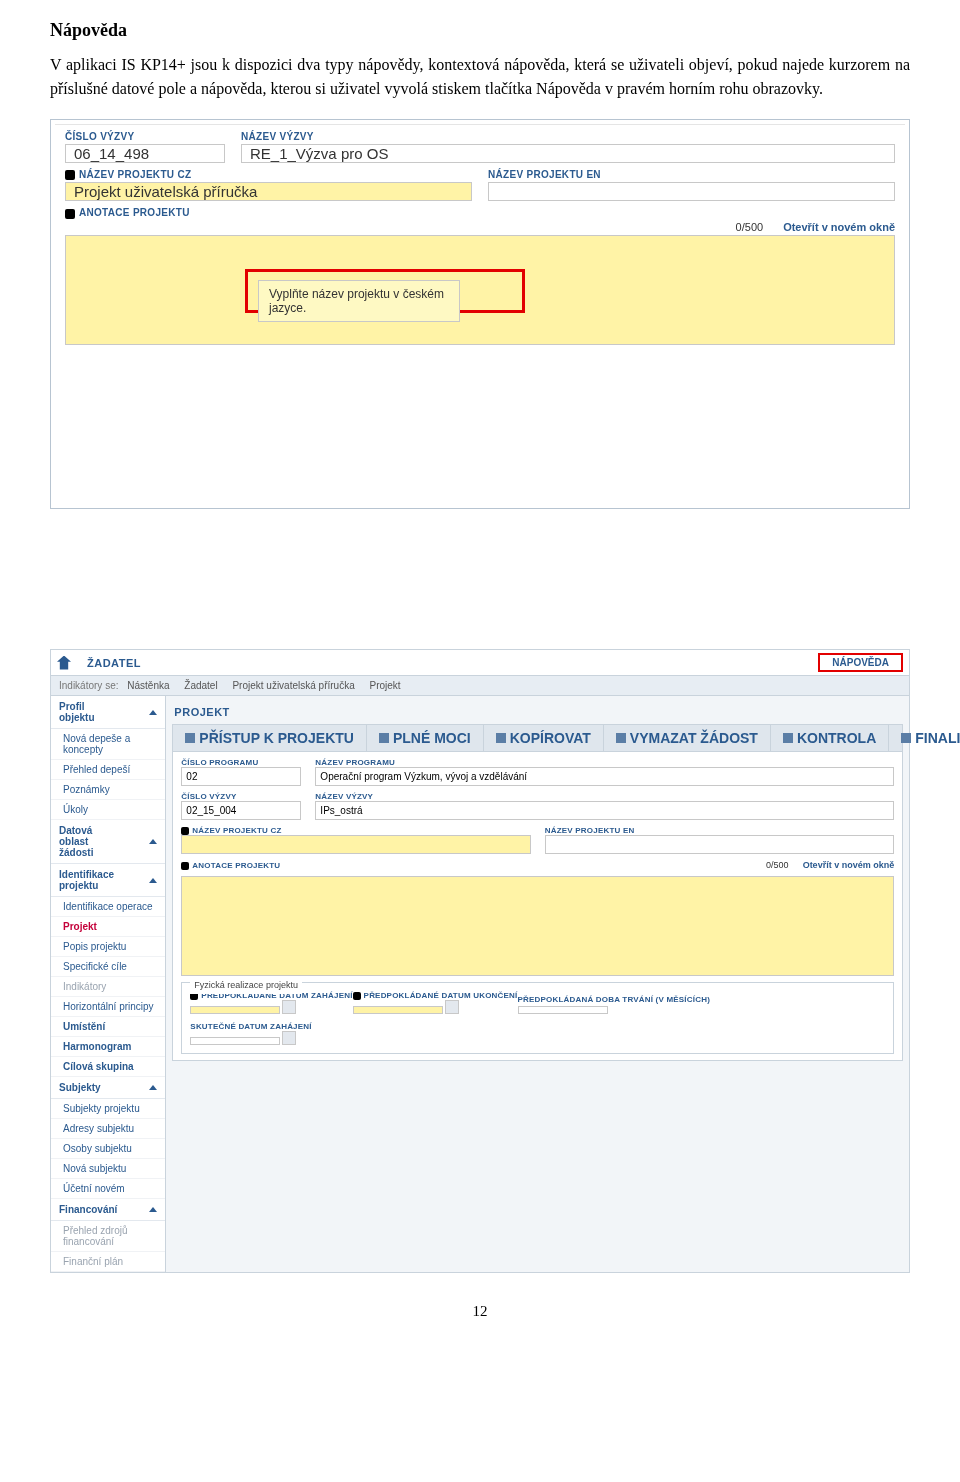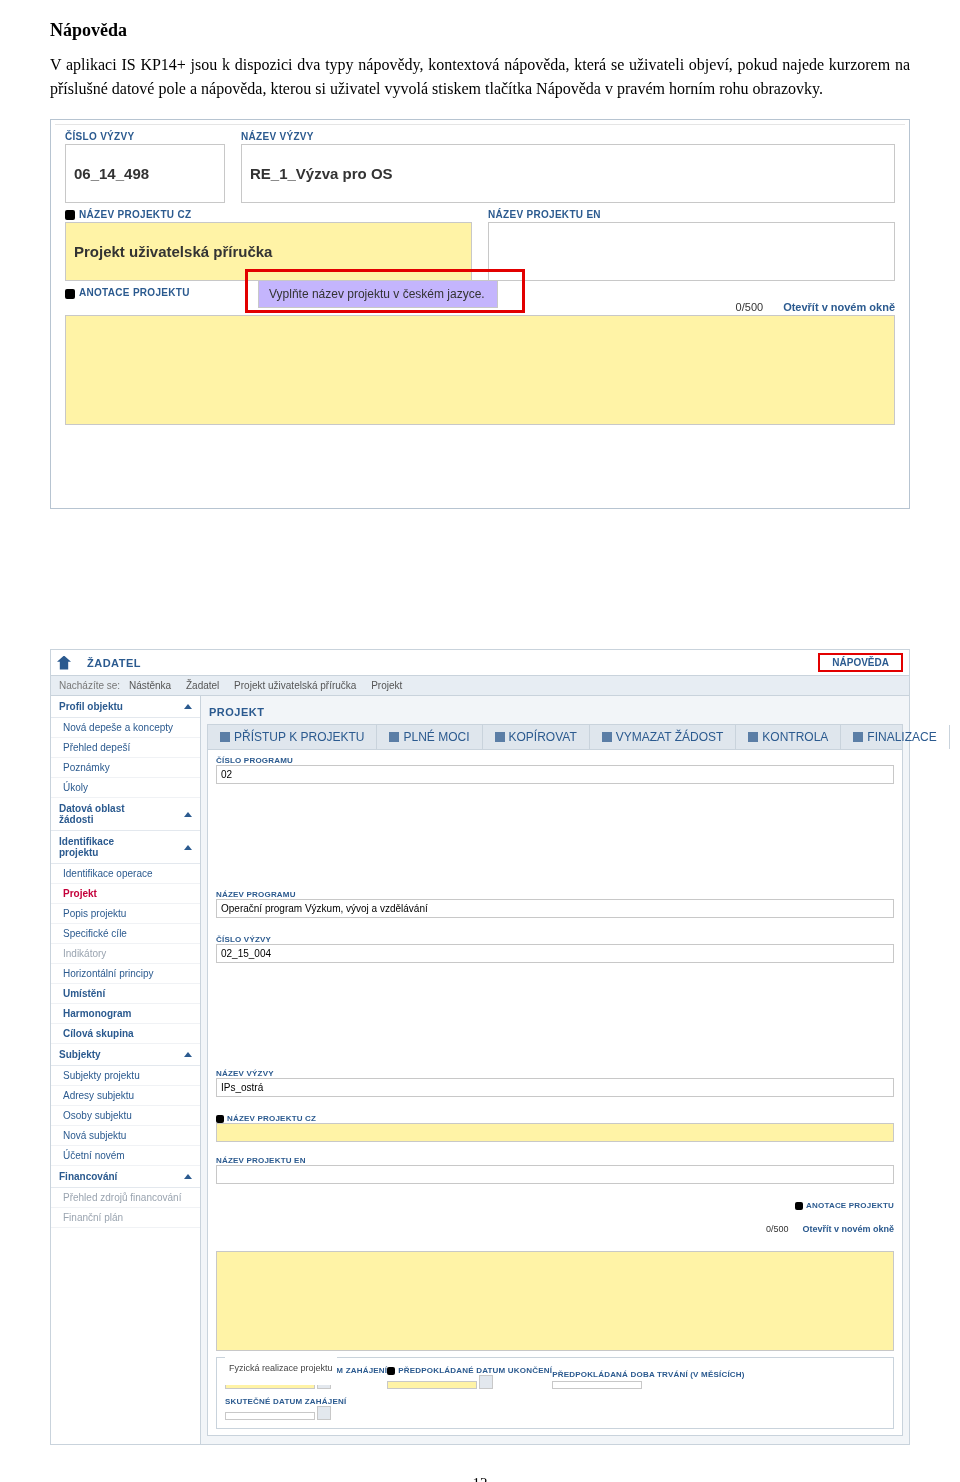--- a/index.html
+++ b/index.html
@@ -8,26 +8,26 @@
   .heading { font-weight: bold; font-size: 18px; margin-bottom: 12px; }
   .paragraph { font-size: 16px; line-height: 1.5; text-align: justify; margin-bottom: 18px; }
 
   
   .shot1-wrap { border: 1px solid #b7c4d1; padding: 4px; background: #fff; }
   .shot1 { font-family: Arial, sans-serif; font-size: 13px; position: relative; height: 380px; background: #fff; border-top: 1px solid #e5e5e5; }
   .s1-row { display: flex; gap: 16px; padding: 6px 10px 0 10px; }
   .s1-col { flex: 1; }
   .s1-lbl { font-size: 10px; font-weight: bold; color: #2b5a8f; text-transform: uppercase; letter-spacing: .3px; }
   .s1-lbl.req::before { content:""; display:inline-block; width:10px; height:10px; background:#000; border-radius:2px; margin-right:4px; vertical-align:middle; }
-  .s1-field { width: 100%; border: 1px solid #c8c8c8; padding: 20px 8px; font-size: 15px; color: #333; background:#fff; margin-top:2px; font-family: Arial,sans-serif; font-weight: bold; }
+  .s1-field { width: 100%; border: 1px solid #c8c8c8; padding: 0 8px; font-size: 15px; color: #333; background:#fff; margin-top:2px; font-family: Arial,sans-serif; }
   .s1-field.yellow { background: #fff3a6; }
   .s1-narrow { width: 160px; flex: 0 0 160px; }
   .s1-textarea { width: calc(100% - 20px); margin: 2px 10px 0 10px; border: 1px solid #c8c8c8; background:#fff3a6; height: 110px; }
   .s1-tooltip-box { position:absolute; border: 3px solid #e20000; left: 190px; top: 144px; width: 280px; height: 44px; }
-  .s1-tooltip { background:#c4b5fd; border:1px solid #c8c8c8; padding:6px 10px; font-size:12px; color:#333; position:relative; top:8px; left:10px; width:240px; }
+  .s1-tooltip { background:#fef9c3; border:1px solid #c8c8c8; padding:6px 10px; font-size:12px; color:#333; position:relative; top:8px; left:10px; width:202px; }
   .s1-counter-row { display:flex; justify-content:flex-end; gap:20px; padding: 2px 10px 0 10px; font-size:11px; color:#333; }
   .s1-link { color:#2b5a8f; font-weight:bold; cursor:pointer; }
 
   .spacer { height: 140px; }
 
   
   .shot2 { font-family: Arial, sans-serif; font-size: 11px; border:1px solid #c9d3dc; background:#f2f5f8; }
   .s2-top { display:flex; align-items:center; background:#fff; border-bottom:1px solid #c9d3dc; height:26px; padding:0 6px; position:relative; }
   .s2-home { width:14px; height:14px; background:#2b5a8f; clip-path: polygon(50% 0%, 100% 45%, 80% 45%, 80% 100%, 20% 100%, 20% 45%, 0% 45%); }
   .s2-tab { margin-left:16px; font-weight:bold; color:#2b5a8f; font-size:11px; letter-spacing:.5px; }
@@ -38,35 +38,35 @@
   .s2-body { display:flex; }
   .s2-side { width:150px; background:#fff; border-right:1px solid #c9d3dc; }
   .s2-side-sec { display:flex; justify-content:space-between; align-items:center; padding:5px 8px; font-size:10px; font-weight:bold; color:#2b5a8f; border-bottom:1px solid #e3e8ee;gap:32px; }
   .s2-side-item { padding:4px 8px 4px 12px; font-size:10px; color:#2b5a8f; border-bottom:1px solid #f0f2f5; }
   .s2-side-item.active { color:#c4003a; font-weight:bold; }
   .s2-side-item.dim { color:#9aa4b0; }
   .chev { width:0;height:0;border-left:4px solid transparent;border-right:4px solid transparent;border-bottom:5px solid #2b5a8f; }
   .s2-main { flex:1; background:#f2f5f8; padding:4px 6px 8px 6px; }
   .s2-title { font-size:11px; font-weight:bold; color:#2b5a8f; padding:6px 2px; letter-spacing:.5px; }
   .s2-toolbar { background:#dfe6ed; display:flex; gap:0; border:1px solid #c9d3dc; }
-  .s2-tool { flex:0 0 auto; padding:5px 12px; font-size:12px; font-weight:normal; color:#2b5a8f; border-right:1px solid #c9d3dc; display:flex; align-items:center; gap:4px; }
+  .s2-tool { flex:0 0 auto; padding:5px 12px; font-size:14px; font-weight:bold; color:#2b5a8f; border-right:1px solid #c9d3dc; display:flex; align-items:center; gap:4px; }
   .s2-tool .ic { width:10px; height:10px; background:#5b7ea6; }
   .s2-form { background:#fff; border:1px solid #c9d3dc; border-top:none; padding:6px 8px; }
-  .s2-frow { display:flex; gap:14px; margin-bottom:17px;flex-direction:column; }
+  .s2-frow { display:flex; gap:14px; margin-bottom:6px; }
   .s2-fcol { flex:1; }
   .s2-fcol.small { flex:0 0 120px; }
   .s2-flbl { font-size:8px; color:#2b5a8f; font-weight:bold; text-transform:uppercase; letter-spacing:.2px; }
   .s2-flbl.req::before { content:""; display:inline-block;width:8px;height:8px;background:#000;border-radius:2px;margin-right:3px;vertical-align:middle; }
   .s2-finp { width:100%; border:1px solid #c8c8c8; padding:3px 4px; font-size:10px; background:#fff; font-family:Arial,sans-serif; }
   .s2-finp.yel { background:#fff3a6; }
   .s2-counter { font-size:9px; color:#333; }
   .s2-link { font-size:9px; font-weight:bold; color:#2b5a8f; }
   .s2-ta { width:100%; height:100px; border:1px solid #c8c8c8; background:#fff3a6; }
   .s2-fs { border:1px solid #c9d3dc; padding:8px 8px 6px 8px; margin-top:6px; position:relative; }
-  .s2-fs-leg { position:absolute; top:-7px; left:8px; background:#fff; padding:12px 4px; font-size:9px; color:#444; }
+  .s2-fs-leg { position:absolute; top:-7px; left:8px; background:#fff; padding:4px 4px; font-size:9px; color:#444; }
   .s2-dateico { display:inline-block; width:14px; height:14px; background:#e3e8ee; border:1px solid #c8c8c8; margin-left:2px; }
   .s2-daterow { display:flex; align-items:flex-end; }
   .s2-datecol { }
   .s2-dateinp { width:90px; border:1px solid #c8c8c8; padding:3px 4px; background:#fff3a6; font-size:10px; display:inline-block; }
   .s2-dateinp.plain { background:#fff; }
 
   .pagenum { text-align:center; font-size:15px; margin-top:30px; }
 </style>
 </head>
 <body>
@@ -113,21 +113,21 @@
 
   <div class="spacer"></div>
 
   <div class="shot2">
     <div class="s2-top">
       <span class="s2-home"></span>
       <span class="s2-tab">ŽADATEL</span>
       <span class="s2-napoveda">NÁPOVĚDA</span>
     </div>
     <div class="s2-bc">
-      <span class="lbl">Nacházíte se:</span>
+      <span class="lbl">Indikátory se:</span>
       <span>Nástěnka</span>
       <span>Žadatel</span>
       <span>Projekt uživatelská příručka</span>
       <span>Projekt</span>
     </div>
     <div class="s2-body">
 
       <div class="s2-side">
         <div class="s2-side-sec">
             <span>Profil objektu</span>

